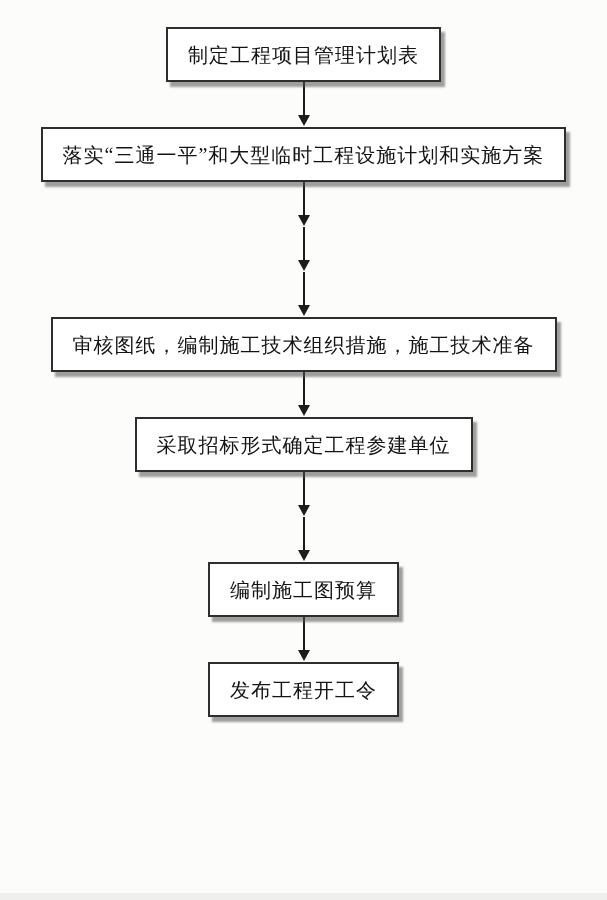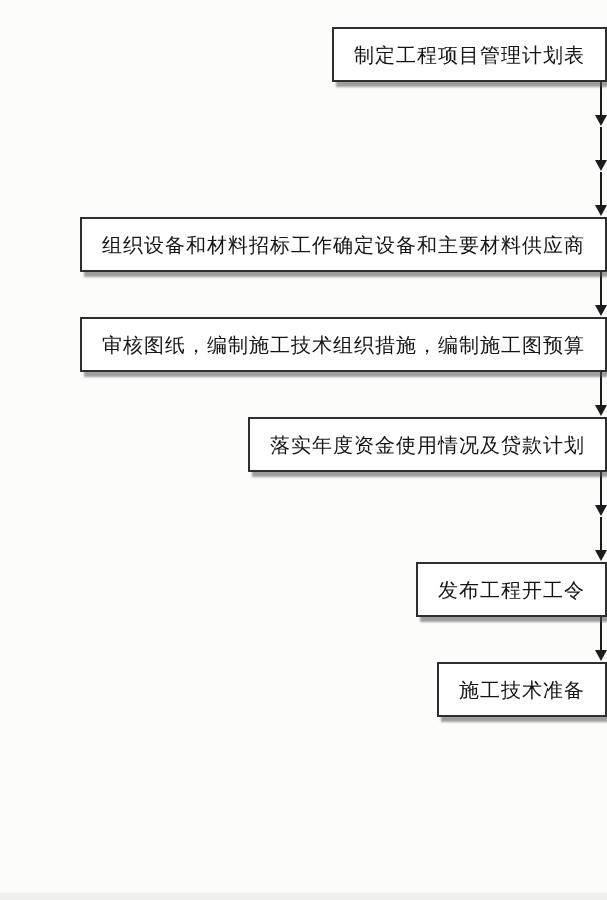--- a/index.html
+++ b/index.html
@@ -12,21 +12,21 @@
     background: #fcfcfb;
     overflow: hidden;
     font-family: "Liberation Serif", "DejaVu Serif", serif;
   }
   .flowchart {
     position: relative;
     width: 607px;
     height: 900px;
     display: flex;
     flex-direction: column;
-    align-items: flex-end;
+    align-items: center;
     padding-top: 27px;
     box-sizing: border-box;
   }
   .flow-box {
     background: #ffffff;
     border: 2px solid #2e2e2e;
     box-shadow: 4px 5px 2px rgba(80, 80, 80, 0.55);
     color: #141414;
     font-size: 20px;
     letter-spacing: 1px;
@@ -71,62 +71,62 @@
 
 <div class="flowchart">
 
   <div class="flow-box">制定工程项目管理计划表</div>
 
   <div class="arrow">
     <div class="shaft"></div>
     <div class="head"></div>
   </div>
 
+  <div class="flow-box">落实“三通一平”和大型临时工程设施计划和实施方案</div>
 
   <div class="arrow">
     <div class="shaft"></div>
     <div class="head"></div>
   </div>
 
 
   <div class="arrow">
     <div class="shaft"></div>
     <div class="head"></div>
   </div>
 
-  <div class="flow-box">组织设备和材料招标工作确定设备和主要材料供应商</div>
 
   <div class="arrow">
     <div class="shaft"></div>
     <div class="head"></div>
   </div>
 
-  <div class="flow-box">审核图纸，编制施工技术组织措施，编制施工图预算</div>
+  <div class="flow-box">审核图纸，编制施工技术组织措施，施工技术准备</div>
 
   <div class="arrow">
     <div class="shaft"></div>
     <div class="head"></div>
   </div>
 
-  <div class="flow-box">落实年度资金使用情况及贷款计划</div>
+  <div class="flow-box">采取招标形式确定工程参建单位</div>
 
   <div class="arrow">
     <div class="shaft"></div>
     <div class="head"></div>
   </div>
 
 
   <div class="arrow">
     <div class="shaft"></div>
     <div class="head"></div>
   </div>
 
-  <div class="flow-box">发布工程开工令</div>
+  <div class="flow-box">编制施工图预算</div>
 
   <div class="arrow">
     <div class="shaft"></div>
     <div class="head"></div>
   </div>
 
-  <div class="flow-box">施工技术准备</div>
+  <div class="flow-box">发布工程开工令</div>
 
   <div class="bottom-strip"></div>
 </div>
 
 </body></html>

